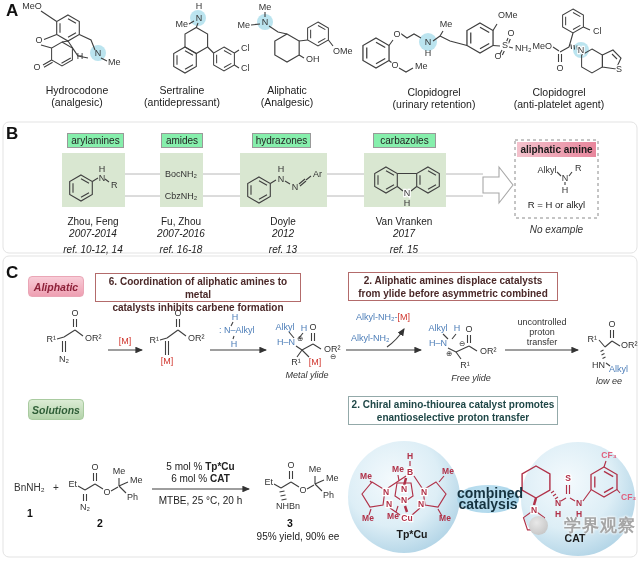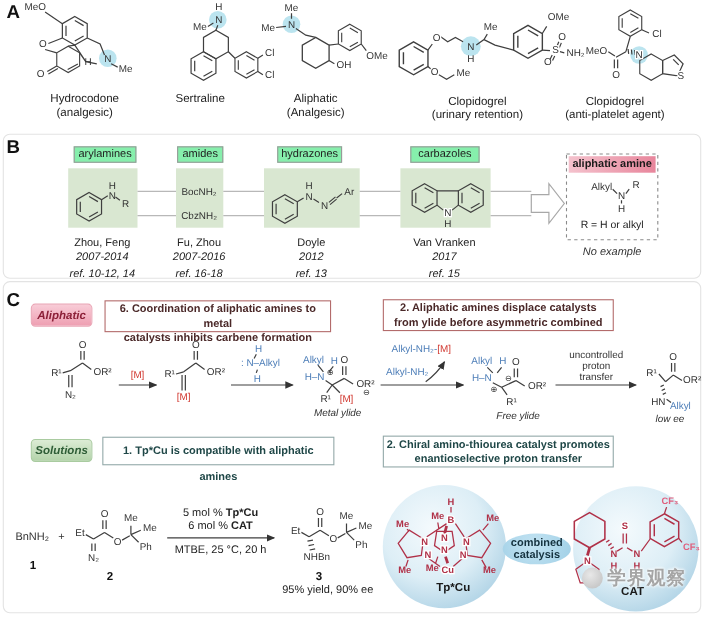--- a/index.html
+++ b/index.html
@@ -14,21 +14,21 @@
   .pill{border-radius:4px;text-align:center;font-size:10.5px;font-weight:bold;font-style:italic;line-height:20px}
   .pill.red{background:linear-gradient(180deg,#f8ccd7,#ee9fb2);color:#8c2038;border:1px solid #eaa6b6}
   .pill.grn{background:linear-gradient(180deg,#dcecd5,#b3d3aa);color:#2e5d36;border:1px solid #a9cba0}
   .chbox{border:1.2px solid #b36b6b;background:#fff;color:#4a2828;font-size:10px;font-weight:bold;text-align:center;line-height:13px;padding-top:1px}
   .slbox{border:1.2px solid #93a9a9;background:#fff;color:#1f4747;font-size:10px;font-weight:bold;text-align:center;line-height:13px;padding-top:1px}
   .amhdr{background:linear-gradient(90deg,#f4c2cd,#e8869c);color:#1a1a1a;font-size:10px;font-weight:bold;text-align:center;line-height:15px}
   .note{font-size:9.5px;color:#222;text-align:center}
   .noex{font-size:10px;font-style:italic;color:#333;text-align:center}
   .cond{font-size:10px;color:#222;text-align:center;line-height:12px}
   .resl{font-size:10px;color:#222;text-align:center}
-  .comb{border-radius:50%;background:radial-gradient(circle at 45% 35%,#c3e3f2,#9fcfe6);font-size:10px;font-weight:bold;color:#15323f;text-align:center;line-height:11px;padding-top:3px}
+  .comb{border-radius:50%;background:radial-gradient(circle at 45% 35%,#c3e3f2,#9fcfe6);font-size:14px;font-weight:bold;color:#15323f;text-align:center;line-height:11px;padding-top:3px}
   .clabel{font-size:10.5px;font-weight:bold;color:#1a1a1a;text-align:center}
   .wmtxt{font-size:17px;font-weight:bold;color:#a5a5a5;letter-spacing:1px;text-shadow:0 0 3px #fff,0 0 3px #fff}
   .wmlogo{width:19px;height:19px;border-radius:50%;background:radial-gradient(circle at 40% 35%,#e8e8e8,#bdbdbd)}
   svg text{font-family:"Liberation Sans",sans-serif}
   .bd{stroke:#3f3f3f;stroke-width:1.1;fill:none}
   .bdg{stroke:#b8b8b8;stroke-width:1;fill:none}
   .ring{stroke:#3f3f3f;stroke-width:1.1;fill:none}
   .at{font-size:9px;fill:#333}
   .mid{text-anchor:middle}
   .end{text-anchor:end}
@@ -329,20 +329,21 @@
 <div class="ov pl" style="left:6px;top:1px">A</div>
 <div class="ov pl" style="left:6px;top:124px">B</div>
 <div class="ov pl" style="left:6px;top:263px">C</div>
 
 <div class="ov dn" style="left:17px;top:84px;width:120px">
   <div>Hydrocodone</div>
   <div>(analgesic)</div>
 </div>
 <div class="ov dn" style="left:122px;top:84px;width:120px">
   <div>Sertraline</div>
+  <div>(antidepressant)</div>
 </div>
 <div class="ov dn" style="left:227px;top:84px;width:120px">
   <div>Aliphatic</div>
   <div>(Analgesic)</div>
 </div>
 <div class="ov dn" style="left:374px;top:86px;width:120px">
   <div>Clopidogrel</div>
   <div>(urinary retention)</div>
 </div>
 <div class="ov dn" style="left:499px;top:86px;width:120px">
@@ -384,38 +385,37 @@
 <div class="ov chbox" style="left:95px;top:273px;width:206px;height:29px">
   <div>6. Coordination of aliphatic amines to metal</div>
   <div>catalysts inhibits carbene formation</div>
 </div>
 <div class="ov chbox" style="left:348px;top:272px;width:210px;height:29px">
   <div>2. Aliphatic amines displace catalysts</div>
   <div>from ylide before asymmetric combined</div>
 </div>
 
 <div class="ov pill grn" style="left:28px;top:399px;width:56px;height:21px">Solutions</div>
-<div class="ov slbox" style="left:93px;top:397px;width:211px;height:26px;line-height:23px">1. Tp*Cu is compatible with aliphatic amines</div>
 <div class="ov slbox" style="left:348px;top:396px;width:210px;height:29px">
   <div>2. Chiral amino-thiourea catalyst promotes</div>
   <div>enantioselective proton transfer</div>
 </div>
 
 <div class="ov cond" style="left:152px;top:461px;width:97px">
   <div><span>5 mol % </span><b>Tp*Cu</b></div>
   <div><span>6 mol % </span><b>CAT</b></div>
 </div>
 <div class="ov cond" style="left:152px;top:495px;width:97px">MTBE, 25 °C, 20 h</div>
 <div class="ov resl" style="left:238px;top:531px;width:120px">95% yield, 90% ee</div>
 
 <div class="ov comb" style="left:457px;top:485px;width:62px;height:28px">
   <div>combined</div>
   <div>catalysis</div>
 </div>
 <div class="ov clabel" style="left:381px;top:528px;width:62px">Tp*Cu</div>
 <div class="ov clabel" style="left:550px;top:532px;width:50px">CAT</div>
 
-<div class="ov" style="left:529px;top:514px;display:flex;align-items:center;gap:4px">
+<div class="ov" style="left:529px;top:514px;display:flex;align-items:center;gap:16px">
   <div class="wmlogo"></div>
   <div class="wmtxt">学界观察</div>
 </div>
 
 </div>
 
 </body></html>

